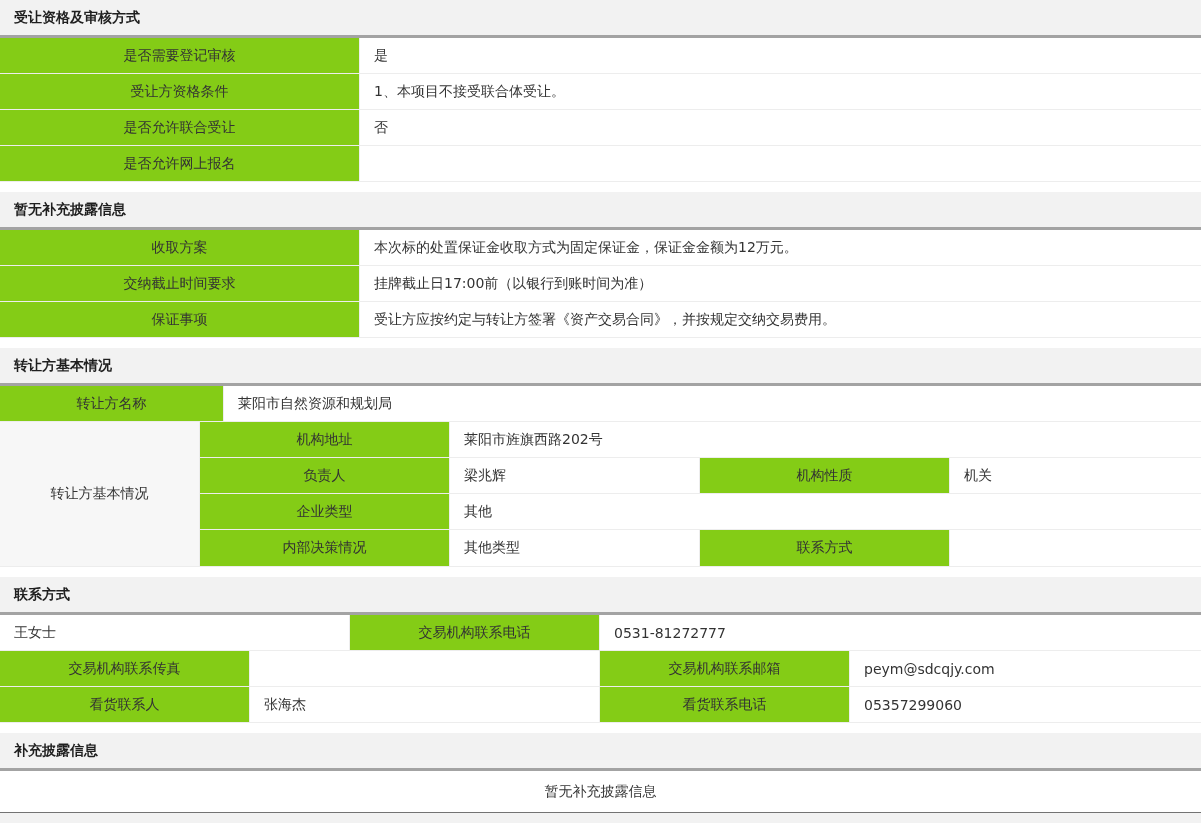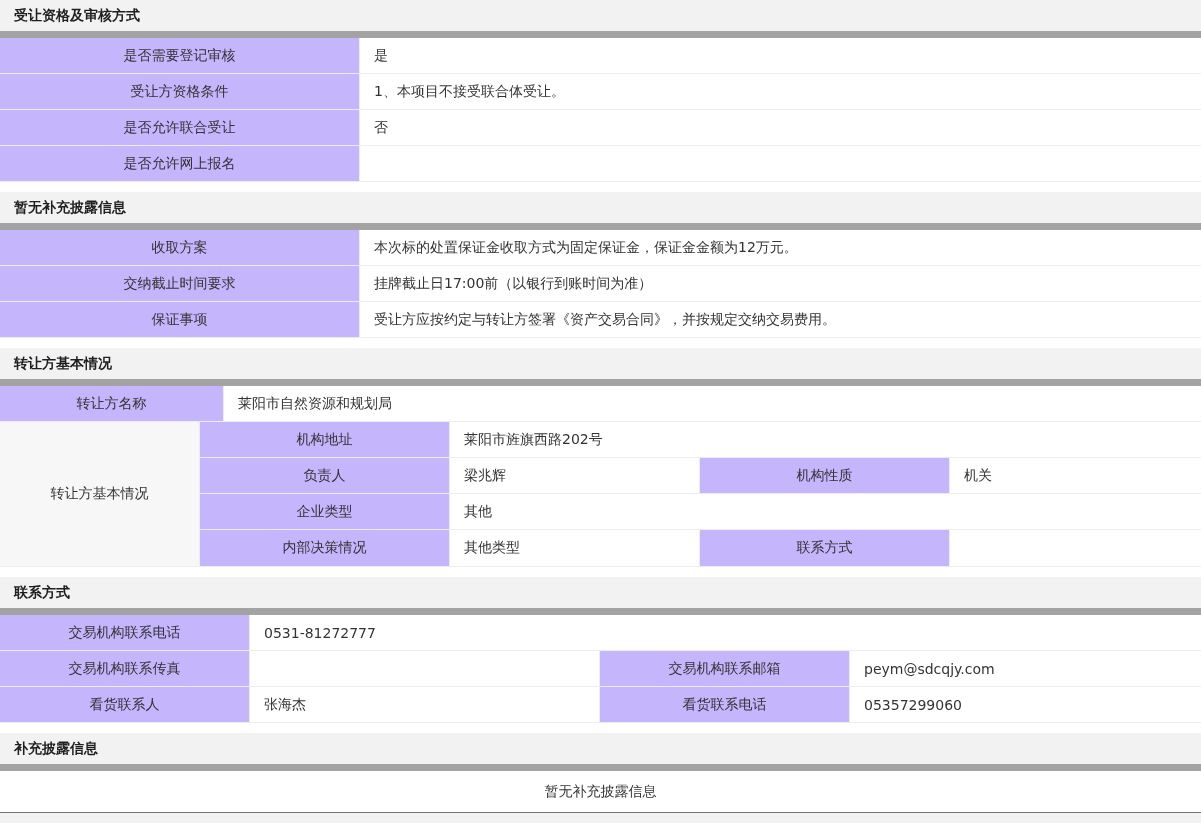--- a/index.html
+++ b/index.html
@@ -12,27 +12,27 @@
   }
   .page { width: 1201px; }
   .sec-header {
     height: 38px;
     display: flex;
     align-items: center;
     padding-left: 14px;
     background: #f2f2f2;
     font-weight: bold;
     color: #1f1f1f;
-    border-bottom: 7px solid #a3a3a3;
+    border-bottom: 3px solid #a3a3a3;
   }
   .gap { height: 10px; background: #ffffff; }
   .row { display: flex; min-height: 36px; border-bottom: 1px solid #ededed; }
   .cell { display: flex; align-items: center; }
   .label {
-    background: #c4b5fd;
+    background: #84cc16;
     justify-content: center;
     text-align: center;
     border-right: 1px solid #ededed;
     flex: none;
   }
   .value { background: #ffffff; padding: 0 14px; flex: 1; }
   .value.fixed { flex: none; border-right: 1px solid #ededed; }
   .w360 { width: 360px; }
   .w250 { width: 250px; }
   .w200 { width: 224px; }
@@ -135,20 +135,21 @@
         </div>
       </div>
     </div>
   </div>
 
   <div class="gap"></div>
 
   <div class="section">
     <div class="sec-header">联系方式</div>
     <div class="row">
+      <div class="cell value fixed w350">王女士</div>
       <div class="cell label w250">交易机构联系电话</div>
       <div class="cell value">0531-81272777</div>
     </div>
     <div class="row">
       <div class="cell label w250">交易机构联系传真</div>
       <div class="cell value fixed w350"></div>
       <div class="cell label w250">交易机构联系邮箱</div>
       <div class="cell value">peym@sdcqjy.com</div>
     </div>
     <div class="row">

